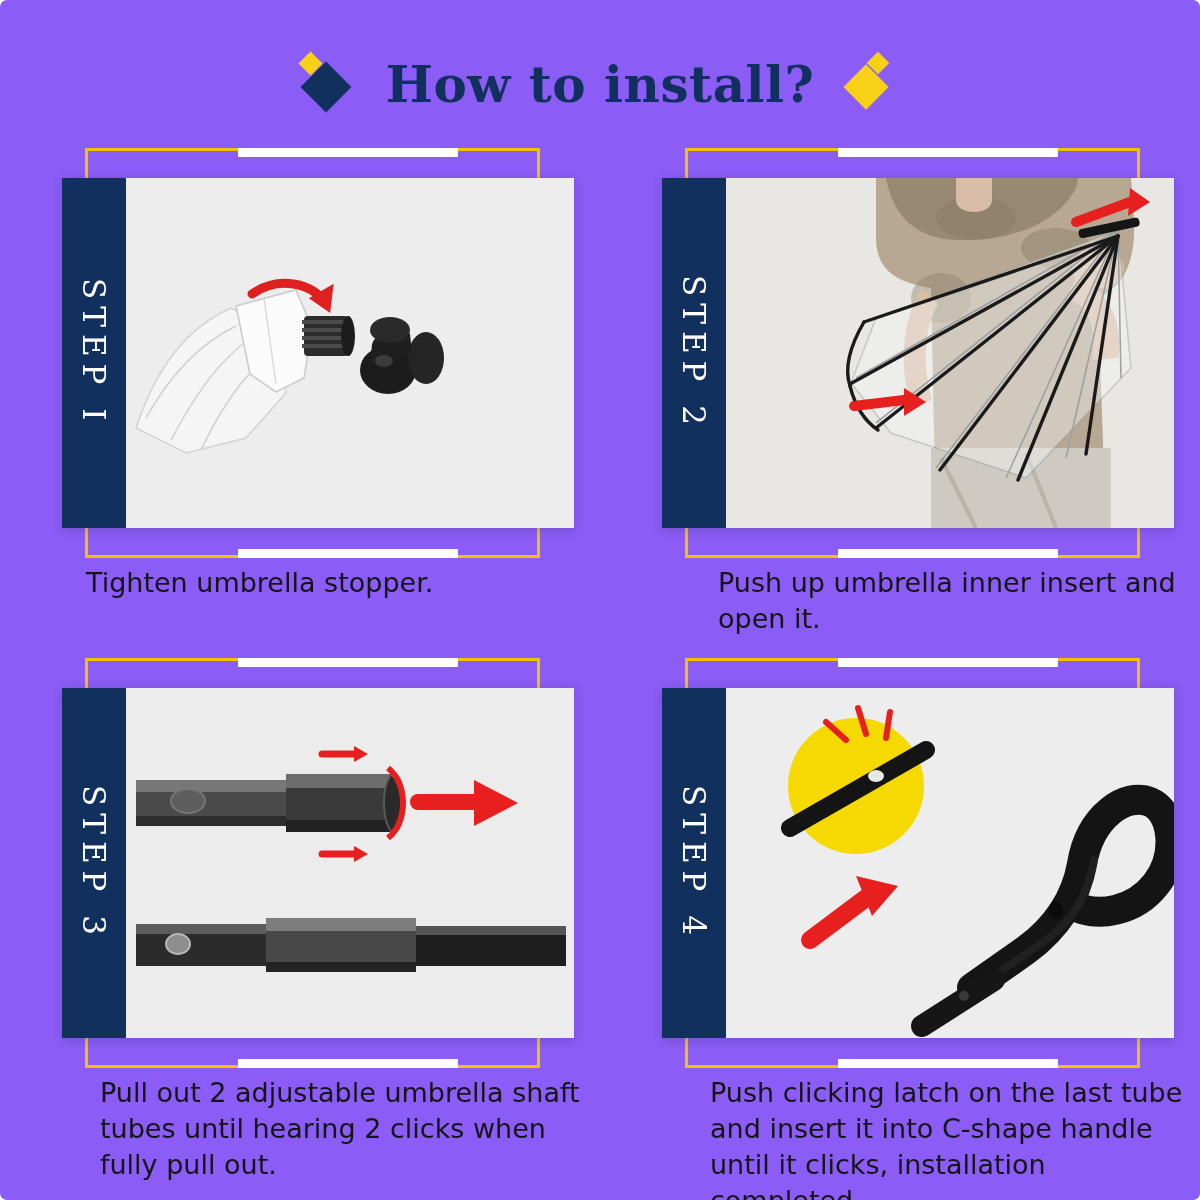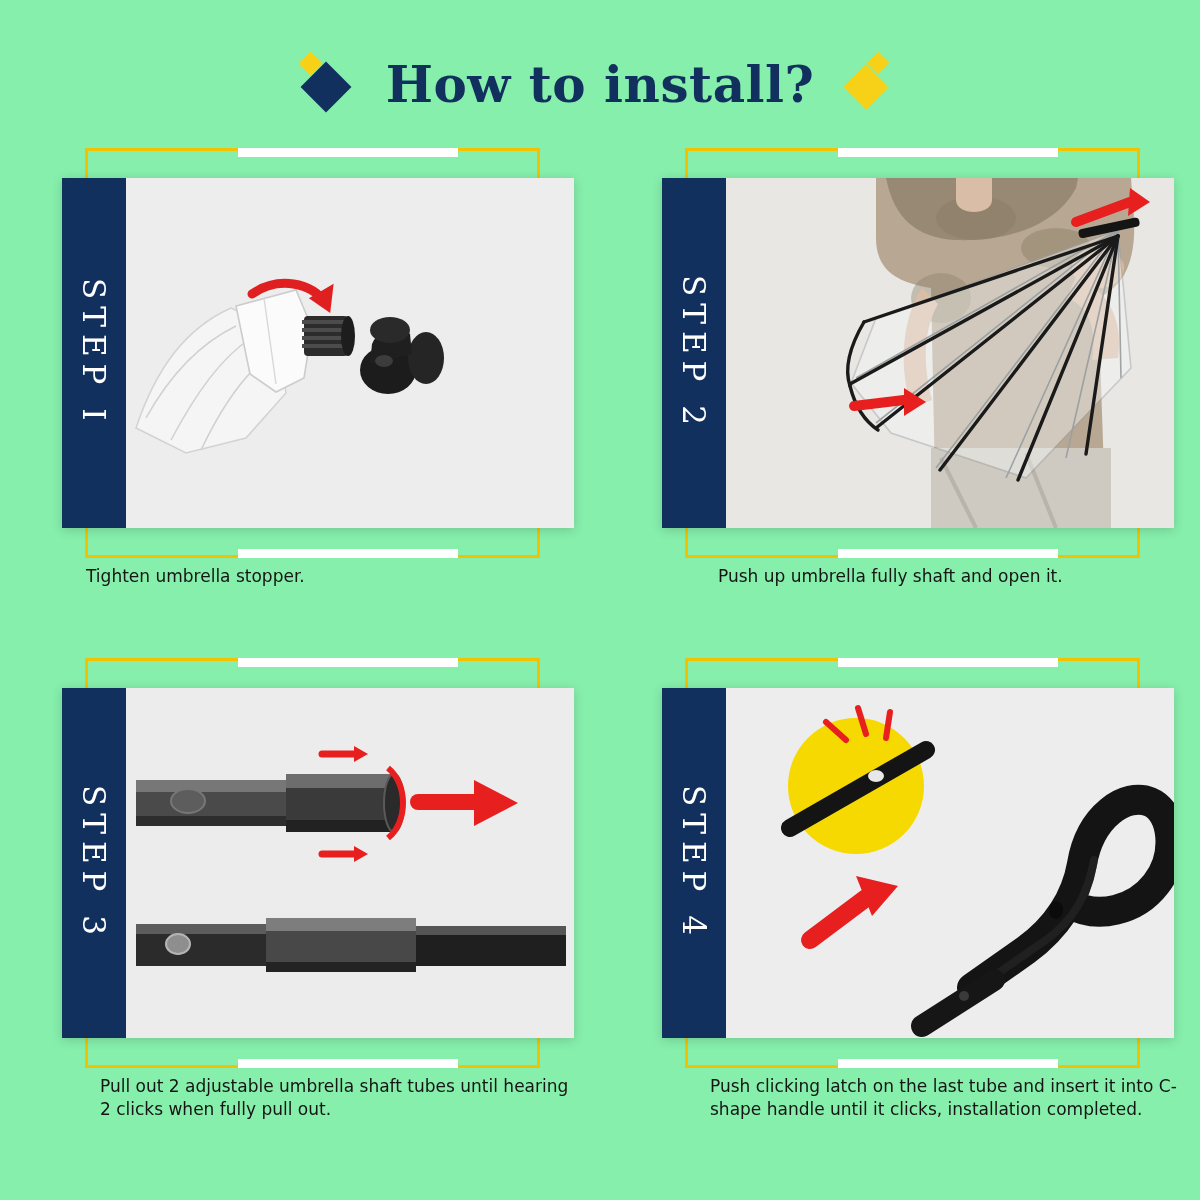--- a/index.html
+++ b/index.html
@@ -11,21 +11,22 @@
     width: 1200px;
     height: 1200px;
     font-family: "DejaVu Sans", sans-serif;
     overflow: hidden;
   }
 
   .page {
     position: relative;
     width: 1200px;
     height: 1200px;
-    background: #86efac;
+    background: #8b5cf6;
+    border-radius: 7px;
   }
 
   
   .header {
     position: absolute;
     top: 44px;
     left: 0;
     width: 1200px;
     height: 80px;
     display: flex;
@@ -178,21 +179,21 @@
     position: relative;
     overflow: hidden;
     background: #e9e9e9;
   }
 
   .caption {
     position: absolute;
     left: 86px;
     width: 470px;
     top: 425px;
-    font-size: 17px;
+    font-size: 27px;
     line-height: 1.33;
     color: #151515;
     font-family: "DejaVu Sans", sans-serif;
   }
   .caption.wide {
     left: 118px;
     width: 470px;
   }
 
   
@@ -335,21 +336,21 @@
                 <rect x="352" y="46" width="62" height="9" rx="4" fill="#151515" transform="rotate(-12 380 50)"></rect>
 
                 <path d="M350 44 L404 24" stroke="#e81f1f" stroke-width="10" stroke-linecap="round"></path>
                 <polygon points="404,10 424,24 402,38" fill="#e81f1f"></polygon>
                 <path d="M128 228 L178 222" stroke="#e81f1f" stroke-width="10" stroke-linecap="round"></path>
                 <polygon points="178,210 200,224 178,238" fill="#e81f1f"></polygon>
               </svg>
             </div>
           </div>
         </div>
-        <div class="caption wide">Push up umbrella fully shaft and open it.</div>
+        <div class="caption wide">Push up umbrella inner insert and open it.</div>
       </div>
 
     </div>
 
     <div class="step-row row2" style="margin-top:370px; position:absolute; top:140px; left:0; width:1200px;">
 
       <div class="step-cell">
         <div class="bracket">
           <div class="bracket-notch-top"></div>
           <div class="bracket-notch-bottom"></div>

